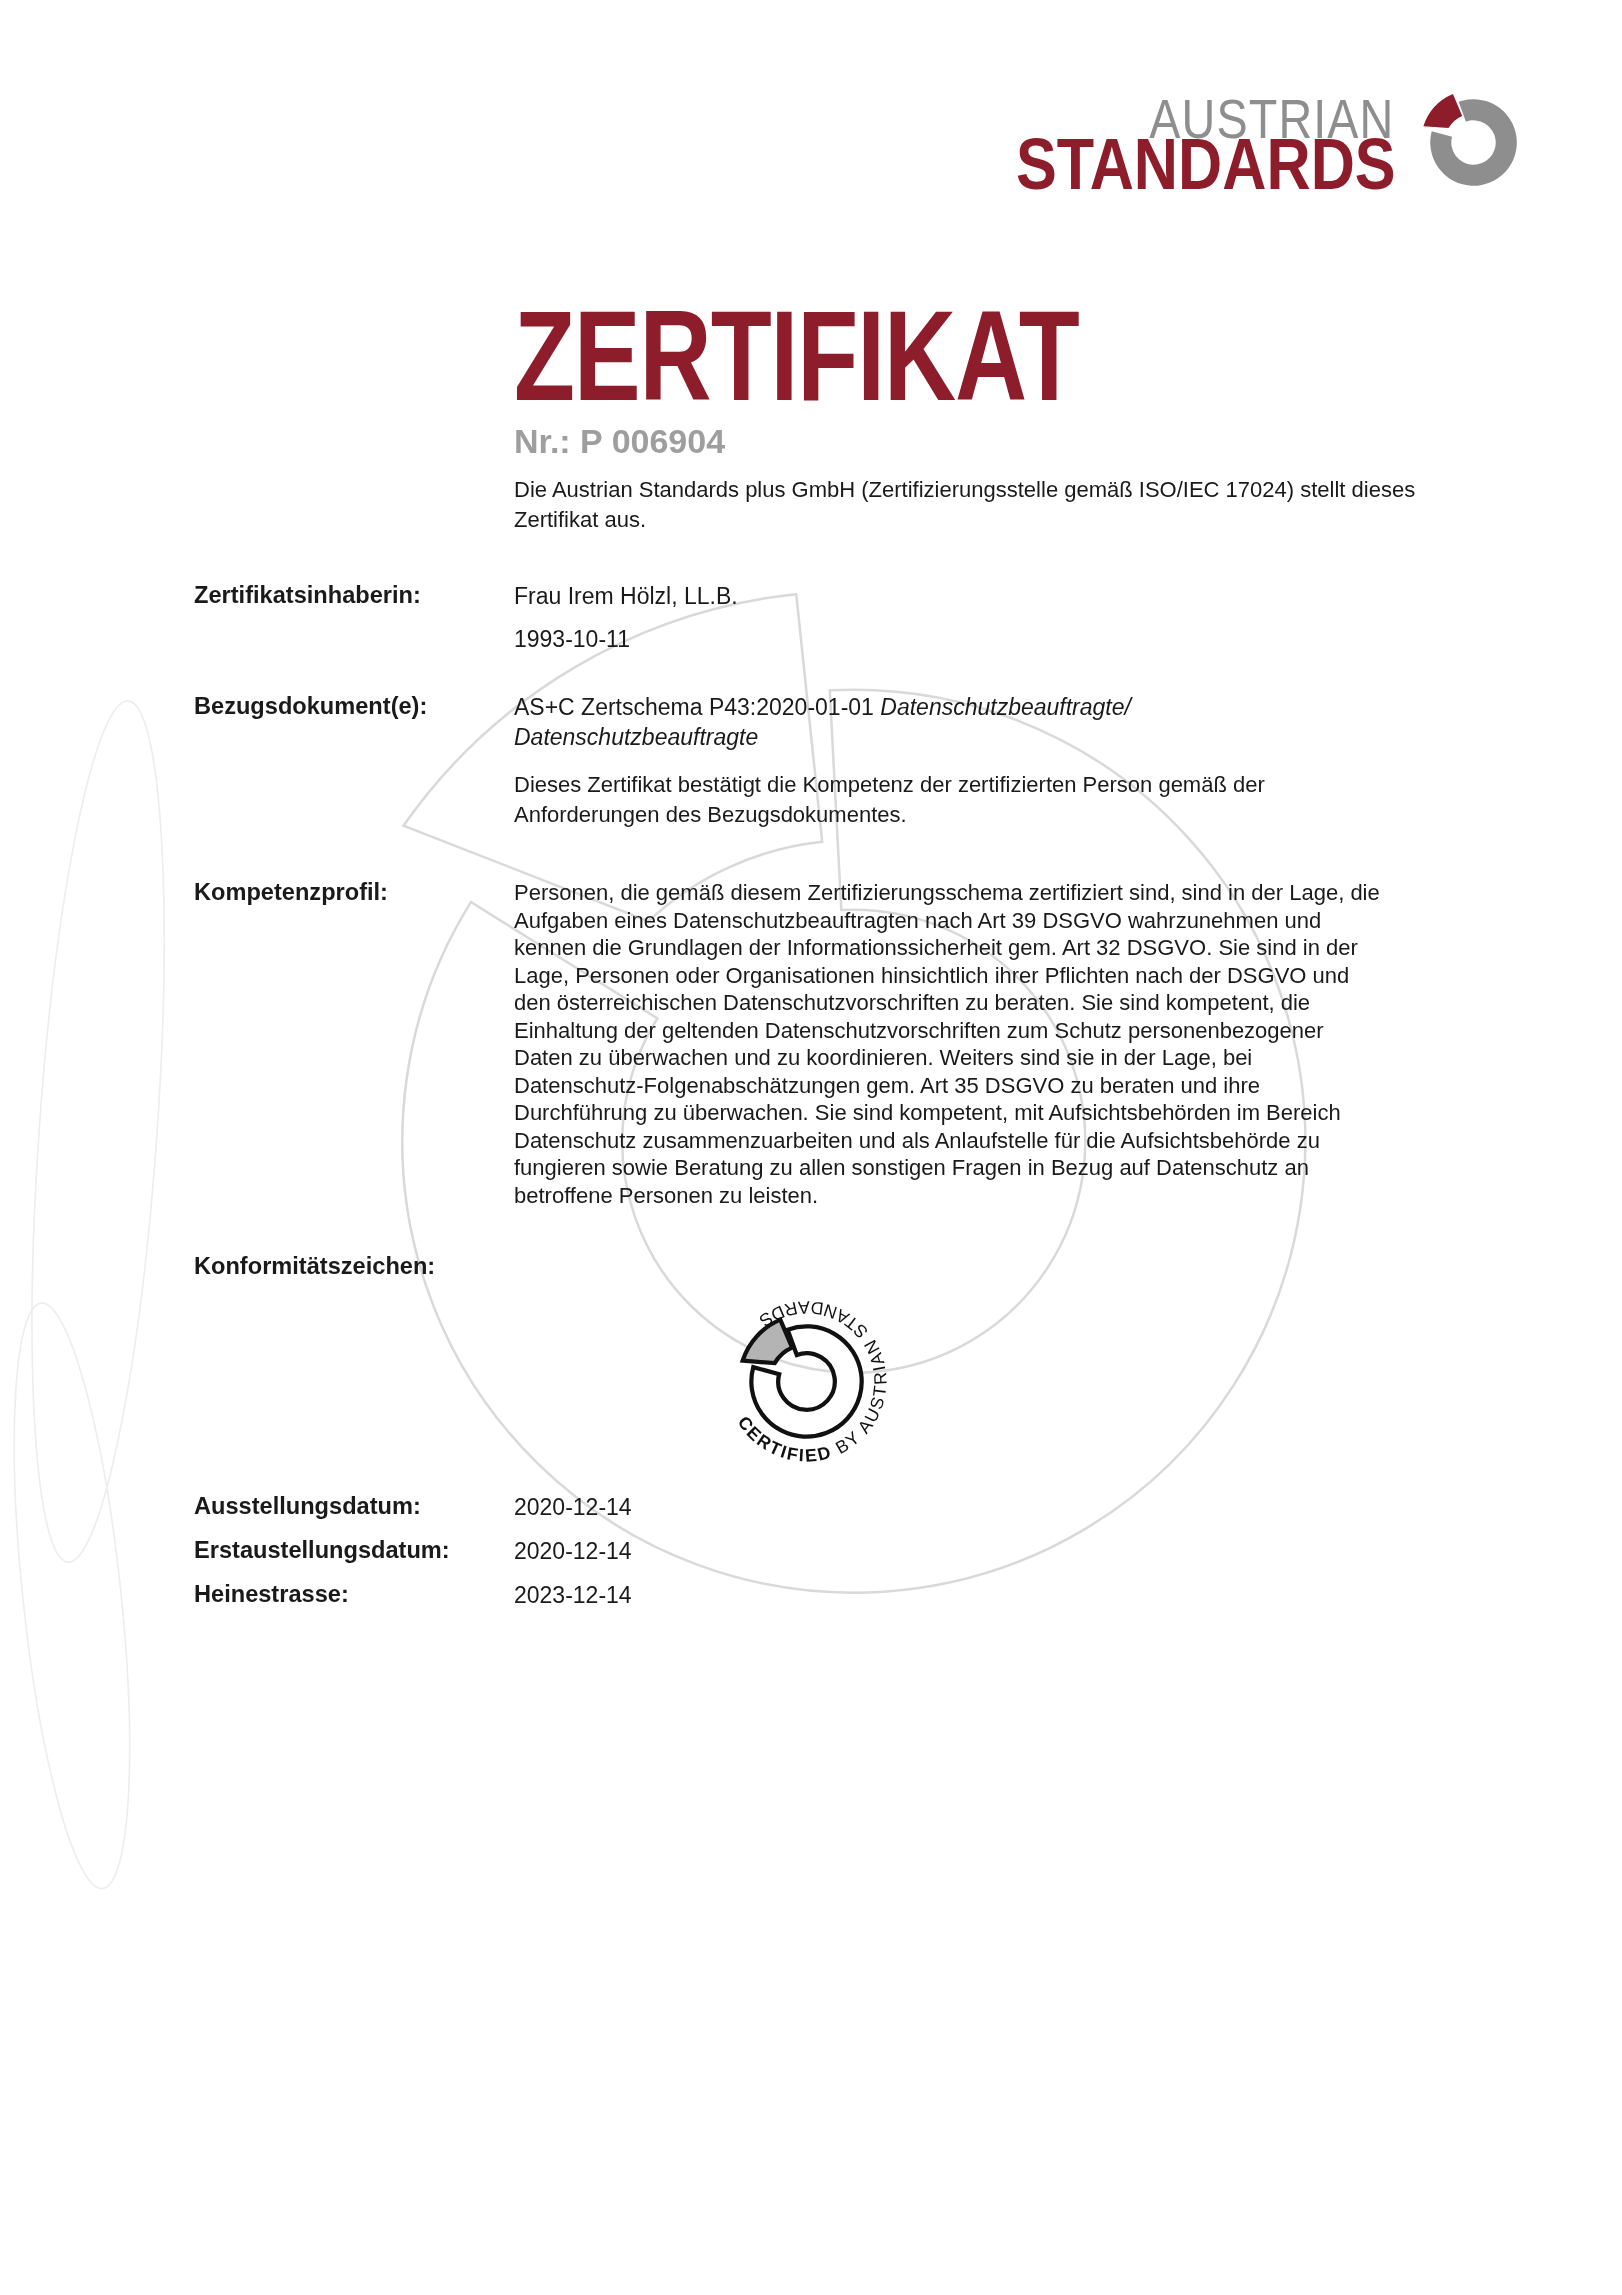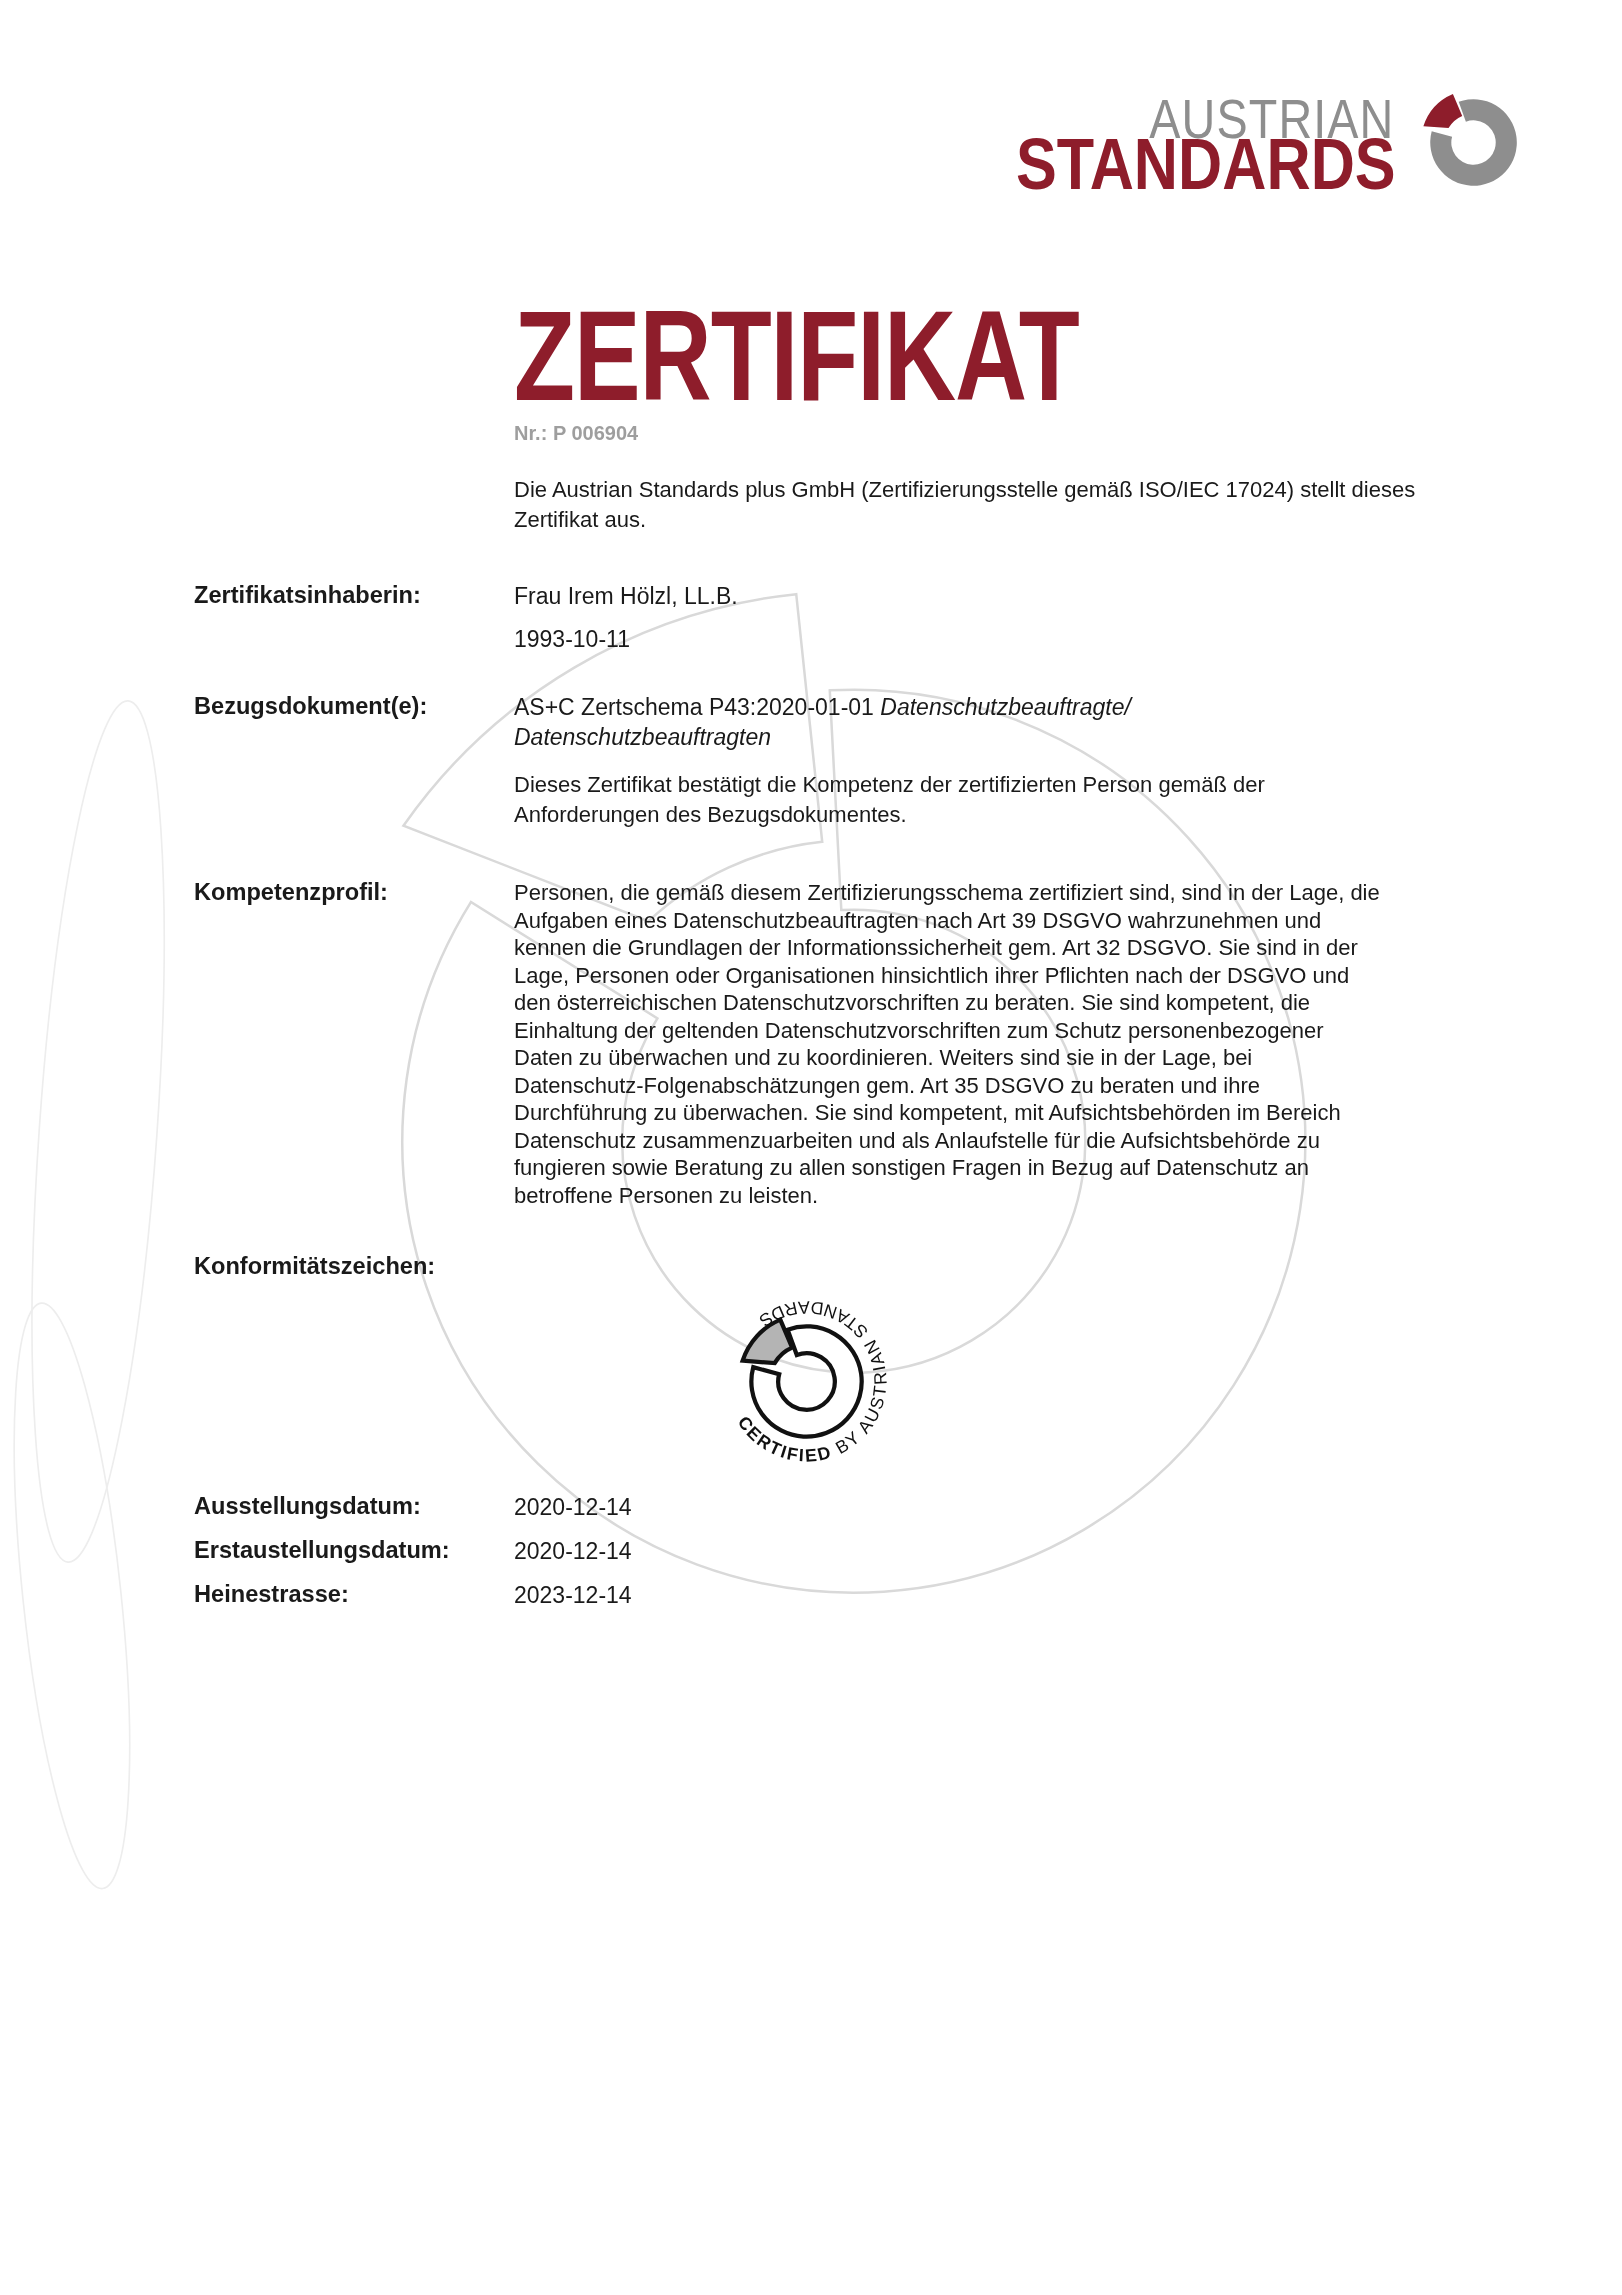--- a/index.html
+++ b/index.html
@@ -33,21 +33,21 @@
   .doc-title{
     left:514px;top:292px;
     font-size:128px;font-weight:700;line-height:1;
     color:var(--brand_red);
     letter-spacing:-1.3px;
     transform:scaleX(.78);transform-origin:0 50%;
     white-space:nowrap;
   }
   .cert-no{
     left:514px;top:422px;
-    font-size:20px;font-weight:700;
+    font-size:34px;font-weight:700;
     color:var(--number_gray);
     white-space:nowrap;
   }
   .intro{
     left:514px;top:475px;width:981px;
     font-size:22px;font-weight:400;line-height:30px;
   }
   
   .flabel{
     left:194px;
@@ -105,21 +105,21 @@
   <div class="abs doc-title">ZERTIFIKAT</div>
   <div class="abs cert-no">Nr.: P 006904</div>
   <div class="abs intro">Die Austrian Standards plus GmbH (Zertifizierungsstelle gemäß ISO/IEC 17024) stellt dieses Zertifikat aus.</div>
 
   <div class="abs flabel" style="top:582px;">Zertifikatsinhaberin:</div>
   <div class="abs fvalue" style="top:583px;">Frau Irem Hölzl, LL.B.</div>
   <div class="abs fvalue" style="top:626px;">1993-10-11</div>
 
   <div class="abs flabel" style="top:693px;">Bezugsdokument(e):</div>
   <div class="abs fvalue" style="top:694px;"><span>AS+C Zertschema P43:2020-01-01</span>&nbsp;<span class="it">Datenschutzbeauftragte/</span></div>
-  <div class="abs fvalue it" style="top:724px;">Datenschutzbeauftragten</div>
+  <div class="abs fvalue it" style="top:724px;">Datenschutzbeauftragte</div>
   <div class="abs fpara" style="top:770px;width:877px;line-height:30px;">Dieses Zertifikat bestätigt die Kompetenz der zertifizierten Person gemäß der Anforderungen des Bezugsdokumentes.</div>
 
   <div class="abs flabel" style="top:879px;">Kompetenzprofil:</div>
   <div class="abs fpara" style="top:879px;width:870px;line-height:27.5px;">Personen, die gemäß diesem Zertifizierungsschema zertifiziert sind, sind in der Lage, die Aufgaben eines Datenschutzbeauftragten nach Art 39 DSGVO wahrzunehmen und kennen die Grundlagen der Informationssicherheit gem. Art 32 DSGVO. Sie sind in der Lage, Personen oder Organisationen hinsichtlich ihrer Pflichten nach der DSGVO und den österreichischen Datenschutzvorschriften zu beraten. Sie sind kompetent, die Einhaltung der geltenden Datenschutzvorschriften zum Schutz personenbezogener Daten zu überwachen und zu koordinieren. Weiters sind sie in der Lage, bei Datenschutz-Folgenabschätzungen gem. Art 35 DSGVO zu beraten und ihre Durchführung zu überwachen. Sie sind kompetent, mit Aufsichtsbehörden im Bereich Datenschutz zusammenzuarbeiten und als Anlaufstelle für die Aufsichtsbehörde zu fungieren sowie Beratung zu allen sonstigen Fragen in Bezug auf Datenschutz an betroffene Personen zu leisten.</div>
 
   <div class="abs flabel" style="top:1253px;">Konformitätszeichen:</div>
 
   <svg class="abs" style="left:705px;top:1280px;" width="203" height="203" viewBox="-155 -155 310 310">
     <g transform="scale(1.08)">
       <path d="M -26.7 -73.3 A 78 78 0 1 1 -75.3 -20.2 L -38.6 -10.4 A 40 40 0 1 0 -13.7 -37.6 Z" fill="#ffffff" stroke="var(--mark_outline)" stroke-width="6"></path>

